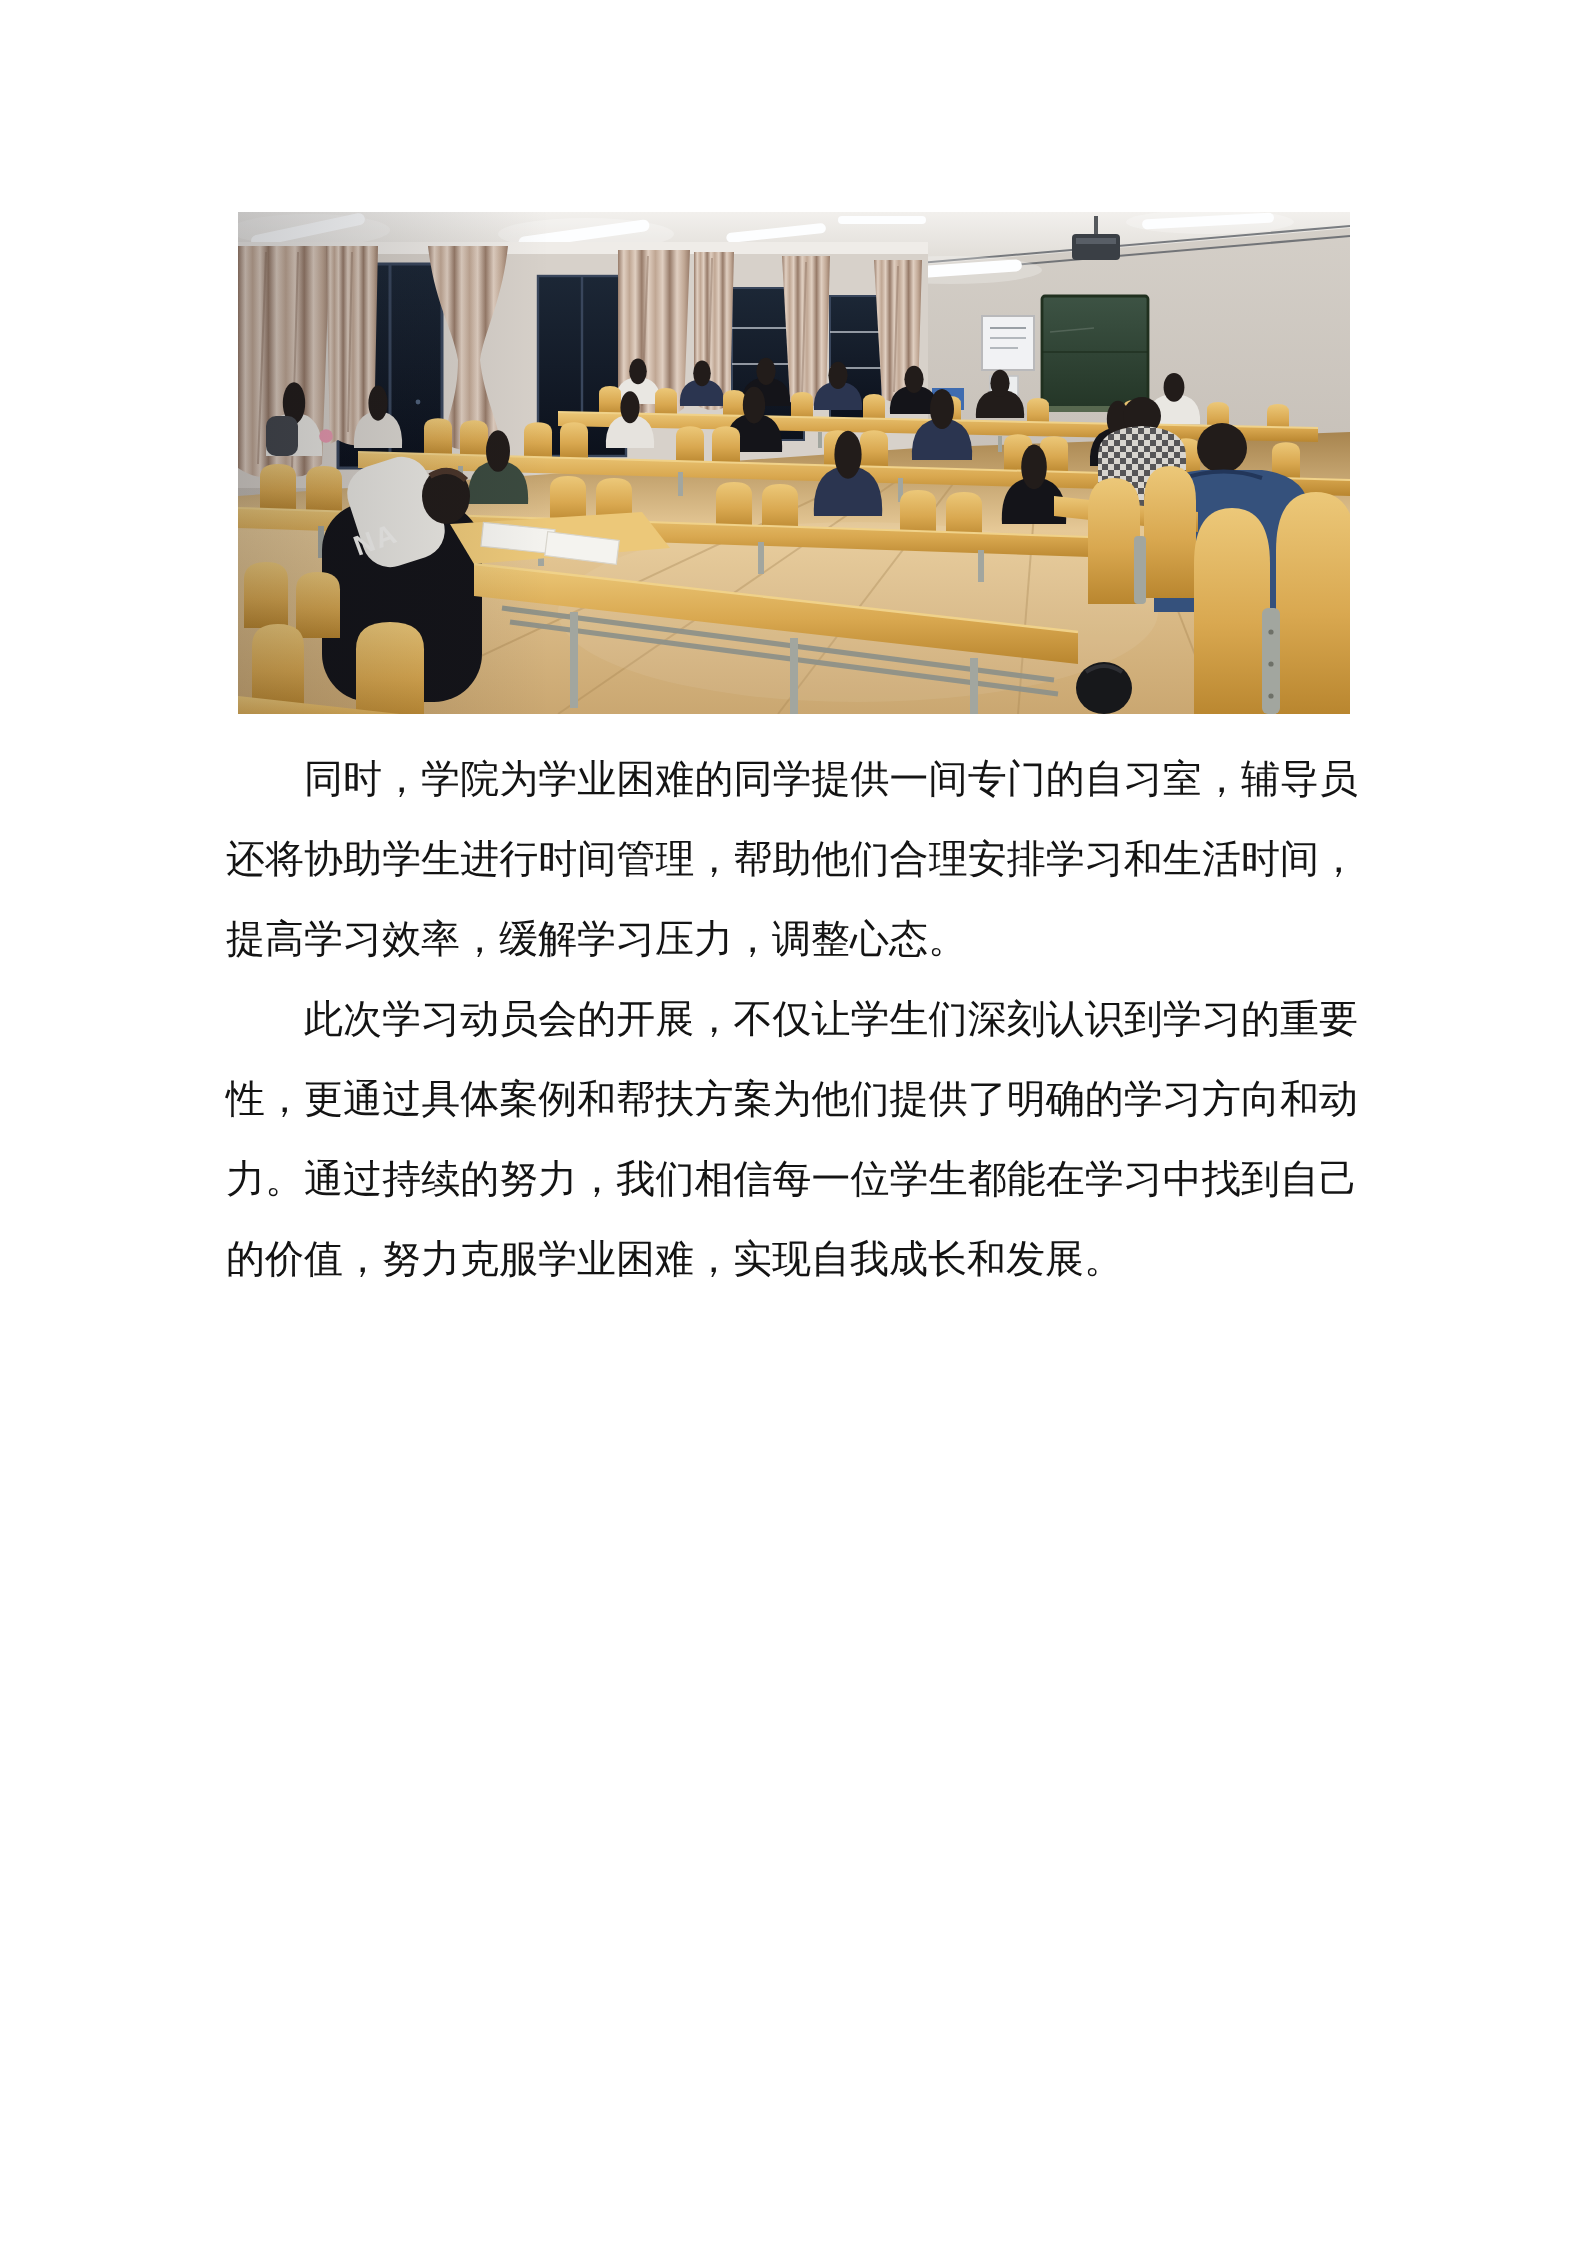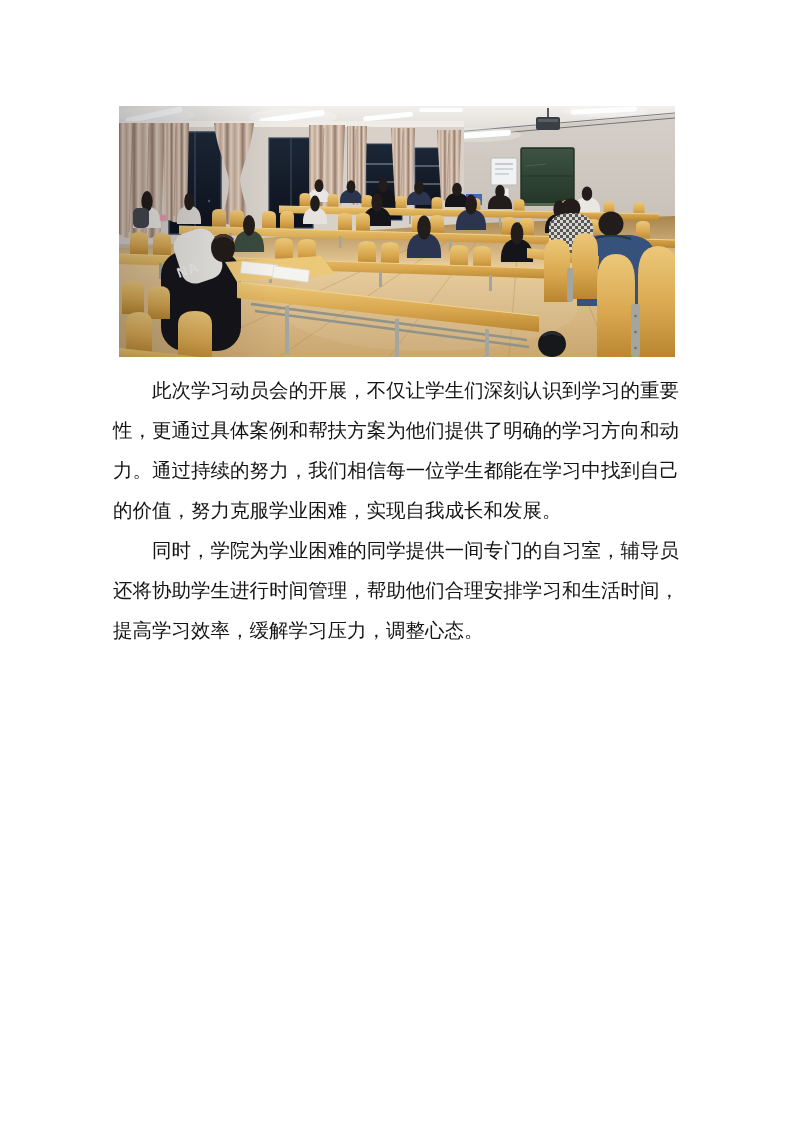--- a/index.html
+++ b/index.html
@@ -336,17 +336,17 @@
         <circle cx="516.5" cy="210" r="1.3" fill="#6e7168"></circle>
         <circle cx="516.5" cy="226" r="1.3" fill="#6e7168"></circle>
         <circle cx="516.5" cy="242" r="1.3" fill="#6e7168"></circle>
       </g>
 
       <rect x="0" y="0" width="556" height="251" fill="url(#vinL)"></rect>
     </svg>
   </figure>
 
   <div class="bodytext">
+    <p>同时，学院为学业困难的同学提供一间专门的自习室，辅导员还将协助学生进行时间管理，帮助他们合理安排学习和生活时间，提高学习效率，缓解学习压力，调整心态。</p>
     <p>此次学习动员会的开展，不仅让学生们深刻认识到学习的重要性，更通过具体案例和帮扶方案为他们提供了明确的学习方向和动力。通过持续的努力，我们相信每一位学生都能在学习中找到自己的价值，努力克服学业困难，实现自我成长和发展。</p>
-    <p>同时，学院为学业困难的同学提供一间专门的自习室，辅导员还将协助学生进行时间管理，帮助他们合理安排学习和生活时间，提高学习效率，缓解学习压力，调整心态。</p>
   </div>
 
 </div>
 
 </body></html>

